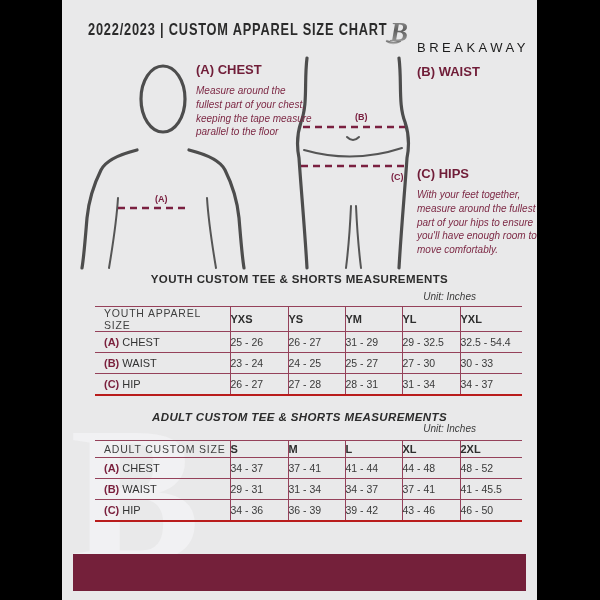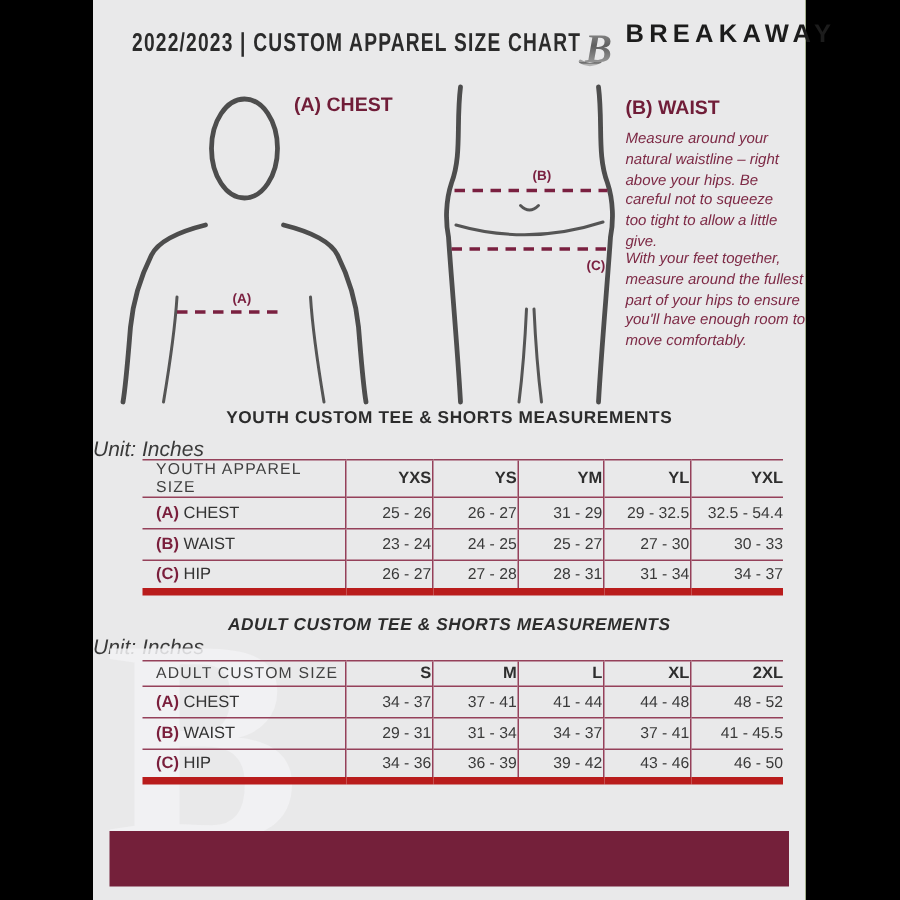--- a/index.html
+++ b/index.html
@@ -1,78 +1,78 @@
 <!DOCTYPE html>
 <html><head>
 <meta charset="utf-8">
 <style>
   * { margin:0; padding:0; box-sizing:border-box; }
   html,body { width:600px; height:600px; background:#000; }
   .page {
-    position:relative; width:600px; height:600px; background:#bef264;
+    position:relative; width:600px; height:600px; background:#ffffff;
     overflow:hidden; font-family:"Liberation Sans", sans-serif;
   }
   .side-bar { position:absolute; top:0; height:600px; background:#000; }
   .side-bar.left { left:0; width:62px; }
   .side-bar.right { left:537px; width:63px; }
   .content {
     position:absolute; left:62px; top:0; width:475px; height:600px;
     background:#e9e9ea;
   }
   
   .doc-title {
     position:absolute; left:26px; top:20px;
     font-size:16px; font-weight:bold; color:#2b2b2b;
     letter-spacing:1px; white-space:nowrap;
     transform:scale(0.80,1.08); transform-origin:left top;
   }
   .brand-logo { position:absolute; left:319px; top:14px; }
   .brand-name {
-    position:absolute; left:355px; top:13px;
-    font-size:17px; font-weight:bold; color:#1c1c1c; letter-spacing:3.5px;
+    position:absolute; left:355px; top:40px;
+    font-size:13px; font-weight:normal; color:#1c1c1c; letter-spacing:3.5px;
     white-space:nowrap;
   }
   
   .fig { position:absolute; }
   .fig-1 { left:13px; top:56px; }
   .fig-2 { left:231px; top:56px; }
   
   .m-block { position:absolute; color:#7a2040; }
   .m-title { font-size:13px; font-weight:bold; color:#701d38; margin-bottom:7px; }
   .m-desc  { font-size:10px; font-style:italic; line-height:1.38; color:#7d2945; }
   .m-a { left:134px; top:62px;  width:116px; }
   .m-b { left:355px; top:64px;  width:112px; }
   .m-c { left:355px; top:166px; width:122px; }
   
   .sec-title {
     position:absolute; left:0; width:475px; text-align:center;
     font-size:11.5px; font-weight:bold; color:#2c2c2c; letter-spacing:0.4px;
   }
   .sec-unit {
-    position:absolute; left:0; width:414px; text-align:left;
-    font-size:14px; font-style:italic; color:#3a3a3a;
+    position:absolute; left:0; width:414px; text-align:right;
+    font-size:10px; font-style:italic; color:#3a3a3a;
   }
   .t-youth-title { top:273px; } .t-youth-unit { top:291px; }
   .t-adult-title { top:411px;font-style:italic; } .t-adult-unit { top:423px; }
   
   table.size-table {
     position:absolute; left:33px; width:427px;
     border-collapse:collapse; table-layout:fixed; z-index:2;
   }
   .tbl-youth { top:306px; }
   .tbl-adult { top:440px; }
   .size-table th, .size-table td {
-    border-top:1px solid #95415a; text-align:right; vertical-align:middle;
+    border-top:1px solid #95415a; text-align:left; vertical-align:middle;
     font-size:10.5px; color:#3a3a3a; height:21px; padding:0;
   }
   .size-table thead th { height:17px; font-weight:bold; font-size:11px; color:#2e2e2e; }
   .size-table thead th.label-col {
     font-weight:normal; font-size:10.5px; letter-spacing:0.8px; color:#3f3f3f;
   }
-  .size-table tr:last-child td { border-bottom:5px solid #b91c1c; }
+  .size-table tr:last-child td { border-bottom:2px solid #b91c1c; }
   .size-table th + th, .size-table td + td { border-left:1px solid #95415a; }
   .size-table .label-col { text-align:left; padding-left:9px; }
   .size-table td.label-col { font-size:11px; color:#333; }
   .row-prefix { color:#7a1f3c; font-weight:bold; }
   
   .watermark {
     position:absolute; left:8px; top:398px; z-index:1;
     font-family:"Liberation Serif", serif; font-weight:bold;
     font-size:195px; line-height:1; color:#f3f3f5; opacity:0.85;
     pointer-events:none;
@@ -131,26 +131,27 @@
       <path class="outline-thin" d="M 58,150 C 57,172 55,196 53,212"></path>
       <path class="outline-thin" d="M 63,150 C 64,172 66,196 68,212"></path>
       <path class="dash" d="M 10,71 L 112,71"></path>
       <text class="marker" x="62" y="64">(B)</text>
       <path class="dash" d="M 8,110 L 114,110"></path>
       <text class="marker" x="98" y="124">(C)</text>
     </svg>
 
     <div class="m-block m-a">
       <div class="m-title">(A) CHEST</div>
+      <div class="m-desc">Measure around the fullest part of your chest, keeping the tape measure parallel to the floor</div>
     </div>
     <div class="m-block m-b">
       <div class="m-title">(B) WAIST</div>
-      <div class="m-desc">Measure around your natural waistline – right above your hips. Be careful not to squeeze too tight to allow a little give.</div>
     </div>
     <div class="m-block m-c">
+      <div class="m-title">(C) HIPS</div>
       <div class="m-desc">With your feet together, measure around the fullest part of your hips to ensure you'll have enough room to move comfortably.</div>
     </div>
 
     <div class="watermark">B</div>
 
     <div class="sec-title t-youth-title">YOUTH CUSTOM TEE &amp; SHORTS MEASUREMENTS</div>
     <div class="sec-unit t-youth-unit">Unit: Inches</div>
 
     <table class="size-table tbl-youth">
       <colgroup>

